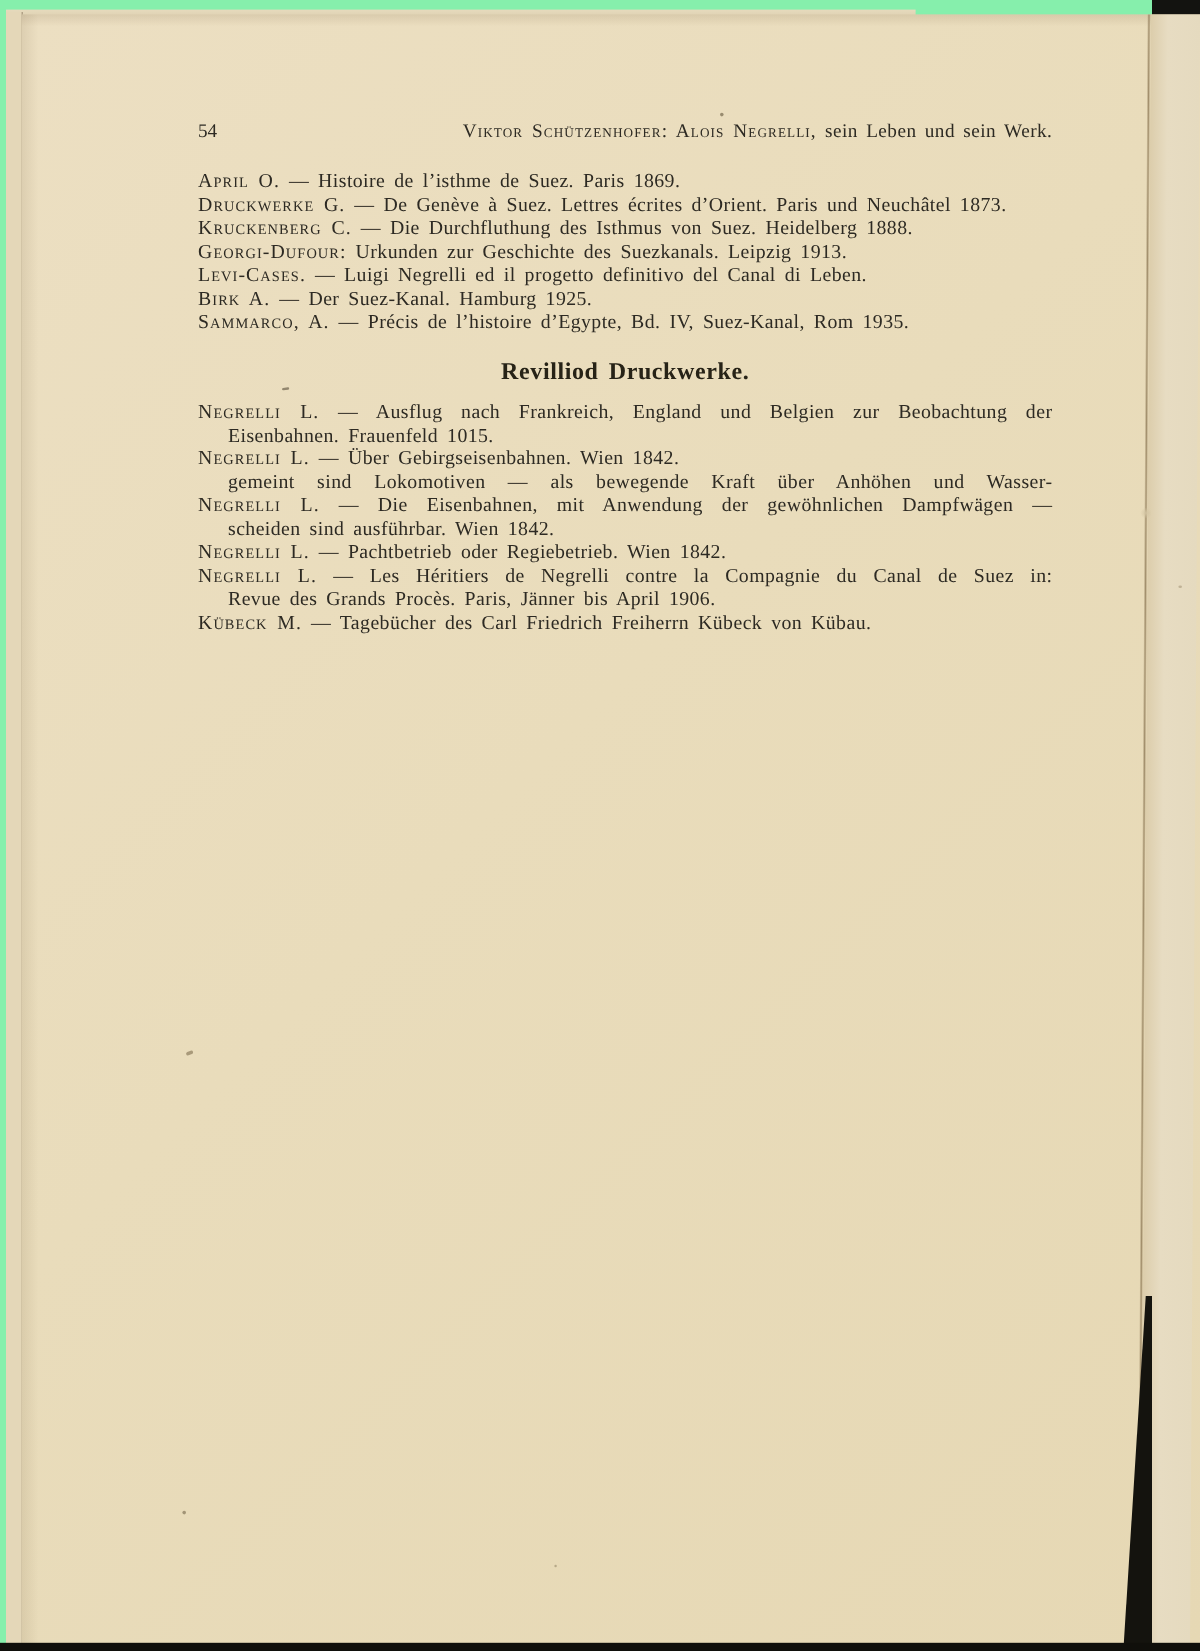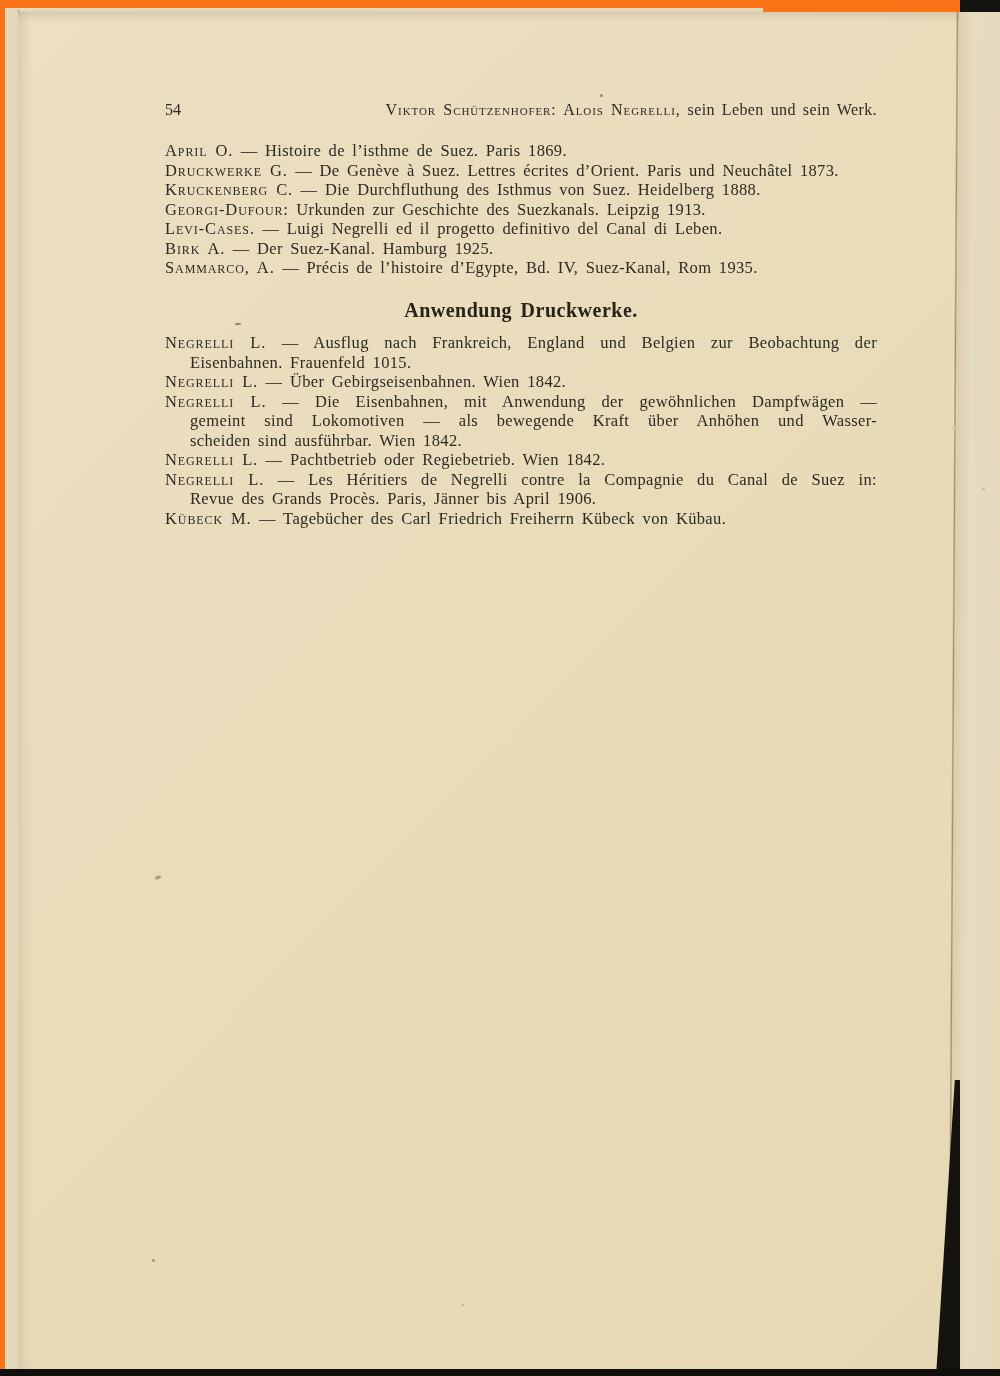--- a/index.html
+++ b/index.html
@@ -1,17 +1,17 @@
 <!DOCTYPE html>
 <html><head>
 <meta charset="utf-8">
 <style>
   html,body{margin:0;padding:0;width:1000px;height:1376px;overflow:hidden;
     background:#131310;font-family:"Liberation Serif","DejaVu Serif",serif;}
-  .book{position:absolute;left:0;top:0;width:960px;height:1376px;background:#f97316;}
+  .book{position:absolute;left:0;top:0;width:960px;height:1376px;background:#86efac;}
 
   
   .edge-top{position:absolute;left:5px;top:8px;width:758px;height:7px;
     background:linear-gradient(180deg,#e6dabd,#ddd0b0);border-bottom:1px solid #a3947a;}
   .edge-left{position:absolute;left:5px;top:10px;width:13px;height:1362px;
     background:linear-gradient(90deg,#e3d6b7,#ead候dcbd);background:#e4d7b8;border-right:1px solid #a3947a;}
   .edge-left2{position:absolute;left:18px;top:1140px;width:14px;height:232px;
     background:#e8dbbc;clip-path:polygon(0 0,100% 100%,0 100%);}
 
   
@@ -91,33 +91,33 @@
   <div class="bib bib1 content-text">
     <div class="line"><span class="sc">April O.</span><span> — Histoire de l’isthme de Suez. Paris 1869.</span></div>
     <div class="line"><span class="sc">Druckwerke G.</span><span> — De Genève à Suez. Lettres écrites d’Orient. Paris und Neuchâtel 1873.</span></div>
     <div class="line"><span class="sc">Kruckenberg C.</span><span> — Die Durchfluthung des Isthmus von Suez. Heidelberg 1888.</span></div>
     <div class="line"><span class="sc">Georgi-Dufour:</span><span> Urkunden zur Geschichte des Suezkanals. Leipzig 1913.</span></div>
     <div class="line"><span class="sc">Levi-Cases.</span><span> — Luigi Negrelli ed il progetto definitivo del Canal di Leben.</span></div>
     <div class="line"><span class="sc">Birk A.</span><span> — Der Suez-Kanal. Hamburg 1925.</span></div>
     <div class="line"><span class="sc">Sammarco, A.</span><span> — Précis de l’histoire d’Egypte, Bd. IV, Suez-Kanal, Rom 1935.</span></div>
   </div>
 
-  <h2 class="section-heading">Anwendung Druckwerke.</h2>
+  <h2 class="section-heading">Revilliod Druckwerke.</h2>
 
   <div class="bib bib2 content-text">
     <div>
       <div class="line fill"><span class="sc">Negrelli L.</span><span> — Ausflug nach Frankreich, England und Belgien zur Beobachtung der</span></div>
       <div class="line cont">Eisenbahnen. Frauenfeld 1015.</div>
     </div>
     <div>
       <div class="line"><span class="sc">Negrelli L.</span><span> — Über Gebirgseisenbahnen. Wien 1842.</span></div>
     </div>
     <div>
+      <div class="line cont fill">gemeint sind Lokomotiven — als bewegende Kraft über Anhöhen und Wasser-</div>
       <div class="line fill"><span class="sc">Negrelli L.</span><span> — Die Eisenbahnen, mit Anwendung der gewöhnlichen Dampfwägen —</span></div>
-      <div class="line cont fill">gemeint sind Lokomotiven — als bewegende Kraft über Anhöhen und Wasser-</div>
       <div class="line cont">scheiden sind ausführbar. Wien 1842.</div>
     </div>
     <div>
       <div class="line"><span class="sc">Negrelli L.</span><span> — Pachtbetrieb oder Regiebetrieb. Wien 1842.</span></div>
     </div>
     <div>
       <div class="line fill"><span class="sc">Negrelli L.</span><span> — Les Héritiers de Negrelli contre la Compagnie du Canal de Suez in:</span></div>
       <div class="line cont">Revue des Grands Procès. Paris, Jänner bis April 1906.</div>
     </div>
     <div>

